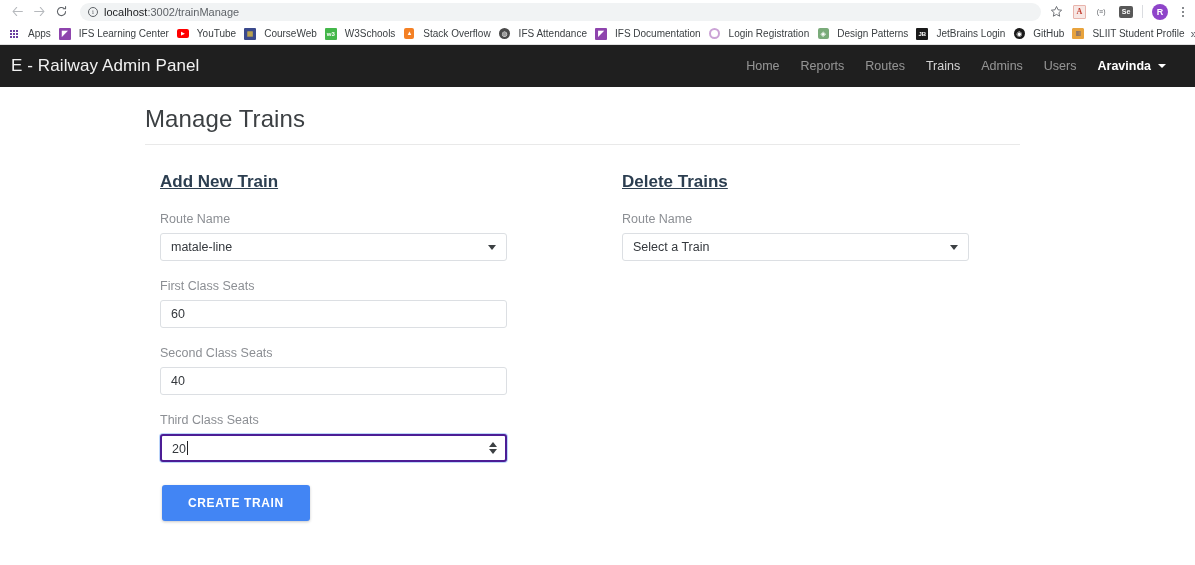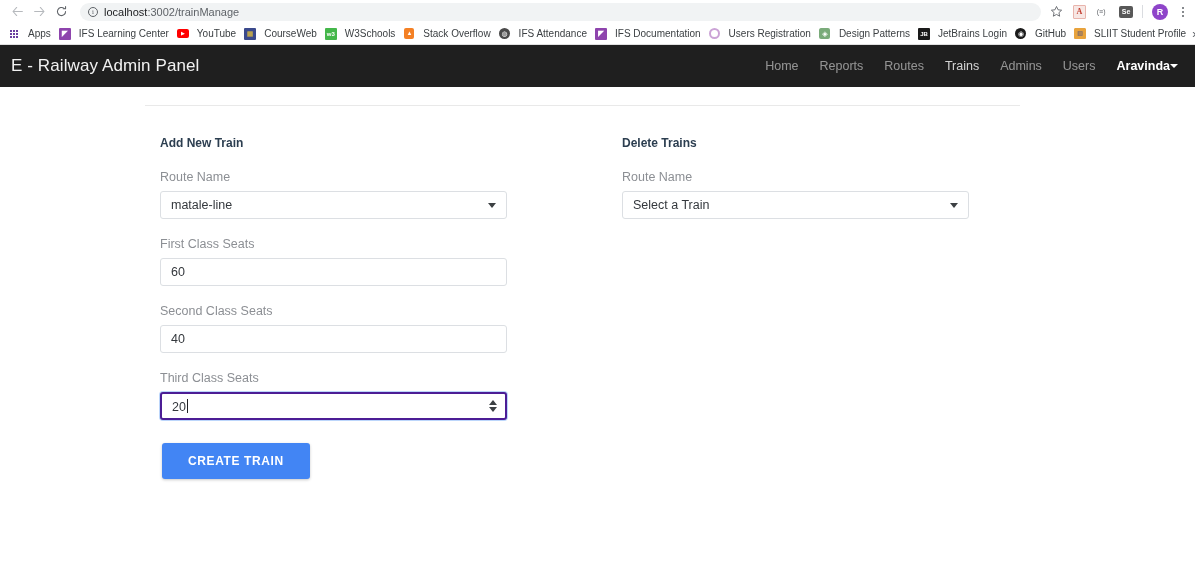--- a/index.html
+++ b/index.html
@@ -174,21 +174,21 @@
     padding-right: 2px;
     flex: 0 0 auto;
   }
 
   
   .app-navbar {
     height: 42px;
     background: #1f1f1f;
     display: flex;
     align-items: center;
-    padding: 0 17px 0 11px;
+    padding: 0 29px 0 11px;
     color: #ffffff;
   }
   .brand {
     font-size: 17px;
     color: #f1f1f1;
     font-weight: 400;
     letter-spacing: 0.1px;
   }
   .nav-links {
     margin-left: auto;
@@ -200,21 +200,21 @@
     font-size: 12.5px;
     color: rgba(255,255,255,0.52);
   }
   .nav-link.active { color: rgba(255,255,255,0.80); }
   .nav-user {
     font-size: 12.5px;
     color: #ffffff;
     font-weight: bold;
     display: flex;
     align-items: center;
-    gap: 0;
+    gap: 7px;
   }
   .caret {
     width: 0; height: 0;
     border-left: 4px solid transparent;
     border-right: 4px solid transparent;
     border-top: 4px solid #ffffff;
     display: block;
   }
 
   
@@ -243,23 +243,24 @@
   }
   .columns {
     display: flex;
   }
   .col {
     width: 462px;
     flex: 0 0 auto;
   }
   .col.right { width: 413px; }
   .section-heading {
-    font-size: 12px;
+    font-size: 17px;
     font-weight: bold;
     color: #2c3e50;
+    text-decoration: underline;
     margin: 0 0 20px 15px;
     display: inline-block;
   }
   .field { margin-left: 15px; margin-bottom: 0; }
   .field-label {
     display: block;
     font-size: 12.5px;
     color: #8c8f94;
     margin-bottom: 7px;
   }
@@ -436,21 +437,21 @@
       <span>IFS Attendance</span>
     </div>
     <div class="bm">
       <span class="bm-ico ic-ifs">◤</span>
       <span>IFS Documentation</span>
     </div>
     <div class="bm">
       <span class="bm-ico">
           <span class="ic-time"></span>
         </span>
-      <span>Users Registration</span>
+      <span>Login Registration</span>
     </div>
     <div class="bm">
       <span class="bm-ico">
           <span class="ic-dp">◈</span>
         </span>
       <span>Design Patterns</span>
     </div>
     <div class="bm">
       <span class="bm-ico ic-jb">JB</span>
       <span>JetBrains Login</span>
@@ -483,20 +484,21 @@
     <div class="nav-user">
       <span>Aravinda</span>
       <span class="caret"></span>
     </div>
   </div>
 </div>
 
 <div class="page">
   <div class="container">
 
+    <h1 class="page-title">Manage Trains</h1>
     <div class="divider"></div>
 
     <div class="columns">
 
       <div class="col left">
         <div class="section-heading">Add New Train</div>
 
 
         <div class="field">
           <label class="field-label">Route Name</label>

